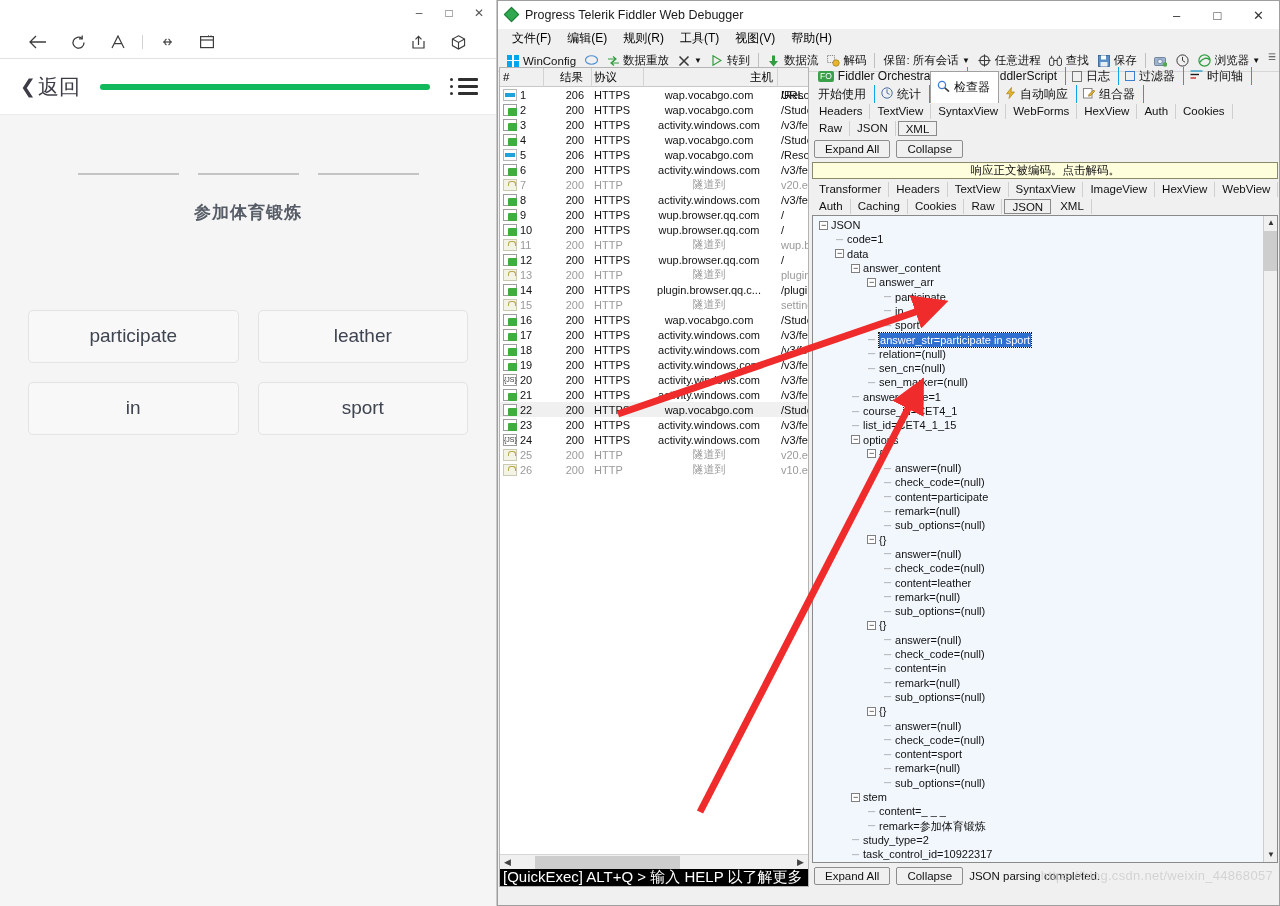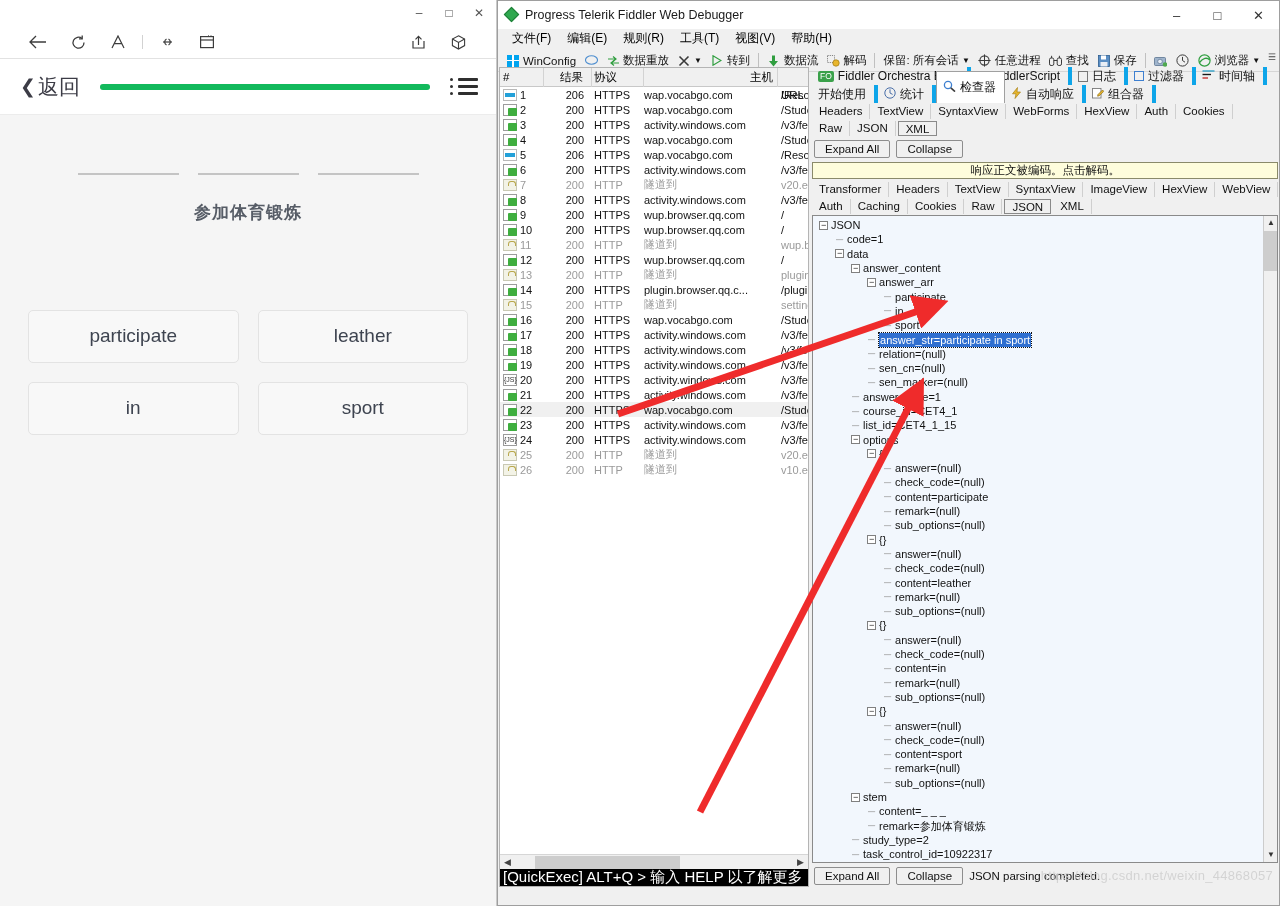--- a/index.html
+++ b/index.html
@@ -126,21 +126,21 @@
   .sh.c-host { width: 134px; text-align: right; padding-right: 4px; }
   .sh.c-url { flex: 1; border-right: none; margin-top: 36px; }
 
   #sessions-rows { position: absolute; top: 19px; left: 0; right: 0; bottom: 32px; overflow: hidden; }
   .srow { display: flex; height: 15px; font-size: 11px; align-items: center; color: #111; }
   .srow.tunnel { color: #9a9a9a; }
   .srow.selected { background: #f0f0f0; }
   .c-num  { width: 44px; display: flex; align-items: center; gap: 3px; padding-left: 3px; }
   .c-result { width: 48px; text-align: right; padding-right: 8px; }
   .c-proto { width: 52px; padding-left: 2px; }
-  .c-host { width: 134px; text-align: left; padding-right: 4px; overflow: hidden; white-space: nowrap; }
+  .c-host { width: 134px; text-align: center; padding-right: 4px; overflow: hidden; white-space: nowrap; }
   .c-url  { flex: 1; padding-left: 3px; overflow: hidden; white-space: nowrap; }
   .rownum { font-size: 11px; }
 
   .ic { width: 14px; height: 12px; position: relative; display: inline-block; flex: 0 0 14px; }
   .ic.doc { background: #ffffff; border: 1px solid #b9b9b9; }
   .ic.doc::after { content:""; position:absolute; left:1px; top:3px; width:10px; height:4px; background:#22a0d8; }
   .ic.page { background:#ffffff; border:1px solid #9c9c9c; }
   .ic.page::after { content:""; position:absolute; right:-1px; bottom:-1px; width:9px; height:8px; background:#3fae3f; border-radius:1px; }
   .ic.lock { background:#f3f3e6; border:1px solid #c9c9b4; }
   .ic.lock::after { content:""; position:absolute; left:4px; top:1px; width:6px; height:4px; border:1.5px solid #b9a84e; border-bottom:none; border-radius:3px 3px 0 0; }
@@ -159,21 +159,21 @@
     position: absolute; left: 0; right: 0; bottom: 0; height: 17px;
     background: #000000; color: #ffffff; font-size: 15px;
     display: flex; align-items: center; padding-left: 3px;
   }
 
   
   #inspectors { flex: 1; margin-left: 3px; display: flex; flex-direction: column; }
   #tabrow-top, #tabrow-2 { display: flex; align-items: flex-end; font-size: 12px; height: 18px; }
   .ftab {
     padding: 1px 8px 1px 6px; display: flex; align-items: center; gap: 4px;
-    border-right: 4px solid #0ea5e9; height: 18px; color: #111; white-space: nowrap;
+    border-right: 1px solid #0ea5e9; height: 18px; color: #111; white-space: nowrap;
   }
   .ftab.active { background: #ffffff; border: 1px solid #a0a0a0; border-bottom: none; height: 32px; position: relative; top: 0; }
   .badge-fo { background:#3aa14a; color:#fff; font-size:8.5px; padding:0 2px; border-radius:2px; line-height:11px; }
   .badge-js { background:#d9a227; color:#fff; font-size:7px; padding:0 2px; border-radius:2px; line-height:10px; }
   .sq-blue { width:10px; height:10px; border:1.6px solid #3d7fd0; display:inline-block; }
   .sq-gray { width:10px; height:11px; border:1.2px solid #777; display:inline-block; }
 
   #insp-subtabs1, #insp-subtabs2, #resp-subtabs1, #resp-subtabs2 {
     display: flex; align-items: center; font-size: 11.5px; height: 17px; background: #f0f0f0;
   }

